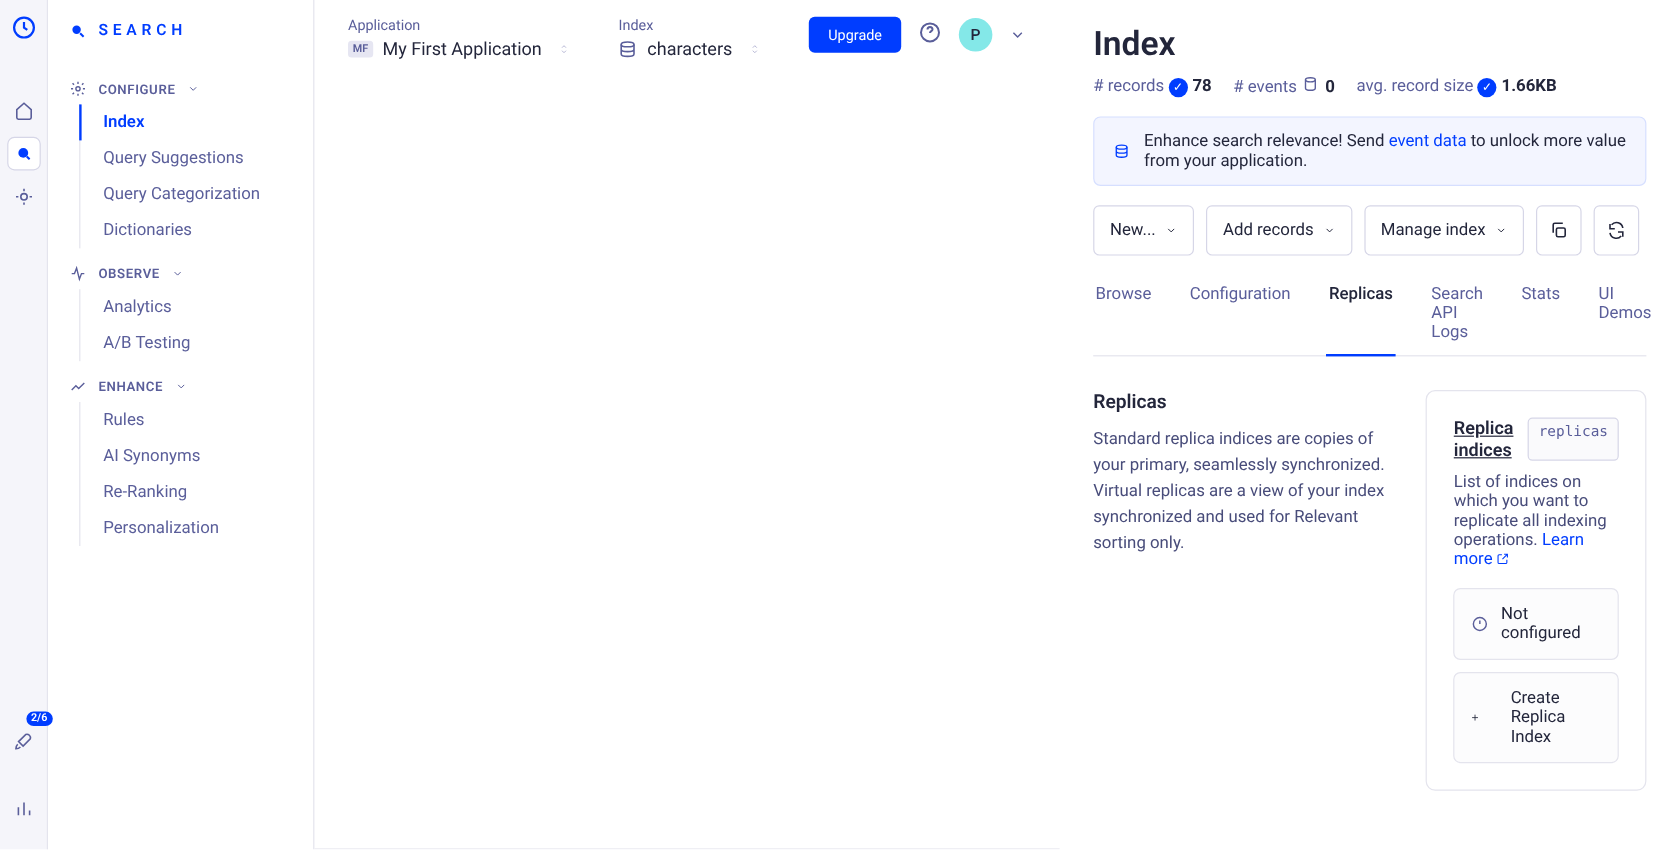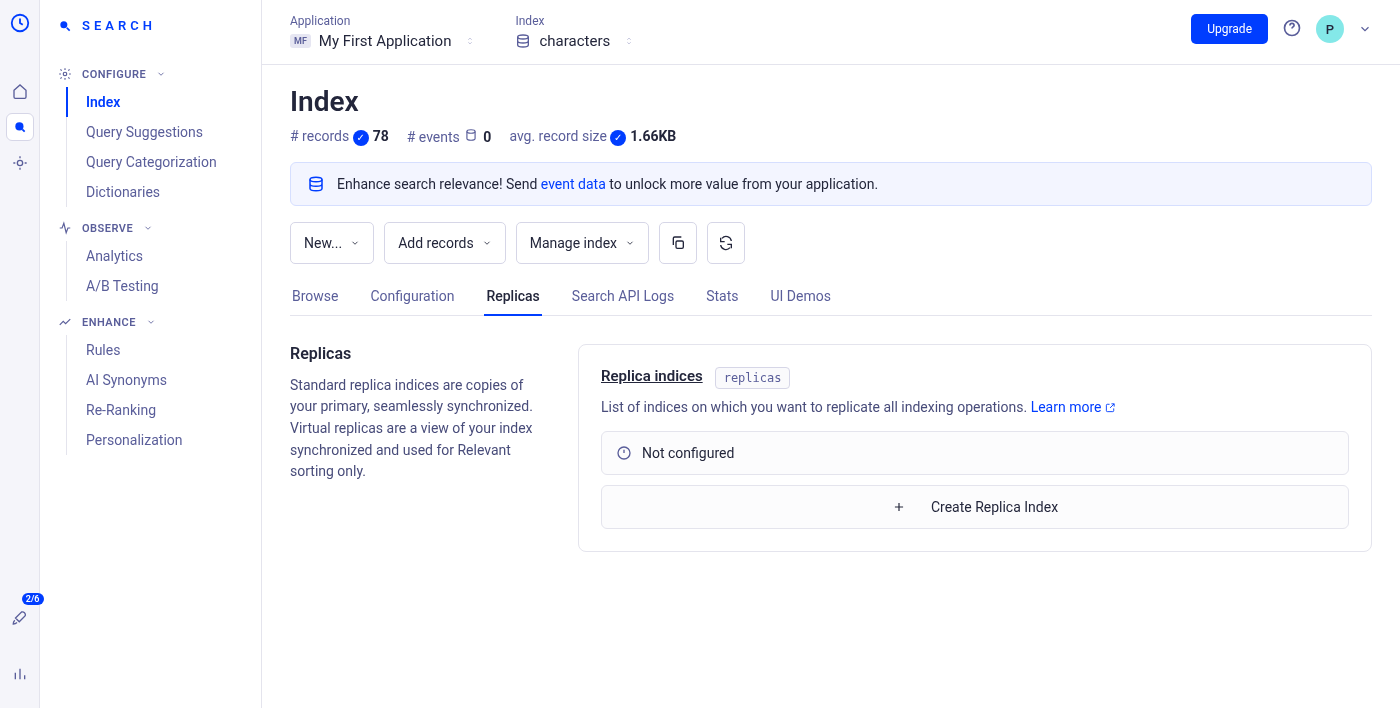--- a/index.html
+++ b/index.html
@@ -12,21 +12,21 @@
 .rail-badge{position:relative}
 .rail-badge::after{content:attr(data-badge);position:absolute;top:-11px;right:-10px;background:#003dff;color:#fff;font-size:9px;padding:1px 4px;border-radius:7px;font-weight:600}
 .sidebar{width:222px;background:#fff;border-right:1px solid #e4e4ed;padding:18px 0}
 .sb-brand{display:flex;align-items:center;gap:10px;padding:0 18px 20px;color:#003dff;font-weight:600;letter-spacing:4px;font-size:13px}
 .sb-brand svg{color:#003dff}
 .sb-section{padding:14px 18px 6px;display:flex;align-items:center;gap:10px;color:#5a5e9a;font-size:11px;font-weight:600;letter-spacing:0.5px;cursor:pointer}
 .sb-section svg{flex-shrink:0}
 .sb-items{border-left:1px solid #e4e4ed;margin-left:26px}
 .sb-item{padding:7px 12px 7px 18px;color:#5a5e9a;cursor:pointer;font-size:14px;margin-left:-1px;border-left:2px solid transparent}
 .sb-item.active{color:#003dff;font-weight:600;border-left-color:#003dff}
-.main{flex:1;display:flex;flex-direction:column;overflow:hidden}
+.main{flex:1;display:flex;flex-direction:row;overflow:hidden}
 .topbar{display:flex;align-items:flex-start;padding:14px 28px 14px 28px;border-bottom:1px solid #e4e4ed}
 .selector{margin-right:40px}
 .selector-label{font-size:12px;color:#5a5e9a;margin-bottom:4px}
 .selector-val{display:flex;align-items:center;gap:8px;font-size:15px;cursor:pointer}
 .selector-badge{background:#e6e6f2;color:#5a5e9a;font-size:9px;font-weight:600;padding:2px 4px;border-radius:3px}
 .selector-chev{color:#b6b7d5;margin-left:6px}
 .topbar-right{margin-left:auto;display:flex;align-items:center;gap:14px}
 .btn-upgrade{background:#003dff;color:#fff;border:none;padding:8px 16px;border-radius:5px;font-size:12px;cursor:pointer}
 .help{color:#5a5e9a;cursor:pointer}
 .avatar{width:28px;height:28px;border-radius:50%;background:#84e8e8;color:#23263b;display:flex;align-items:center;justify-content:center;font-size:13px;font-weight:500;cursor:pointer}

